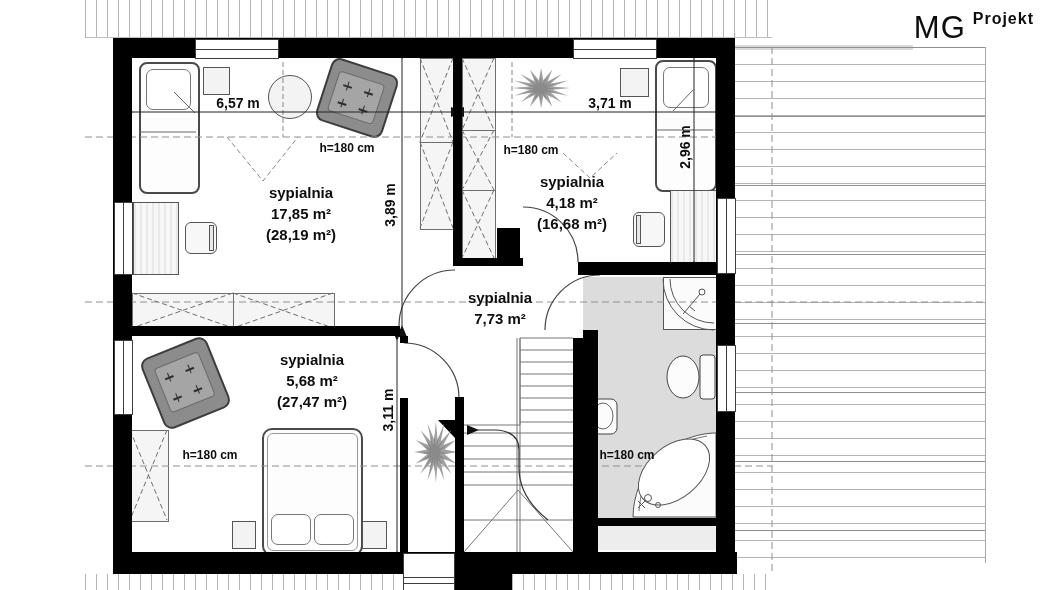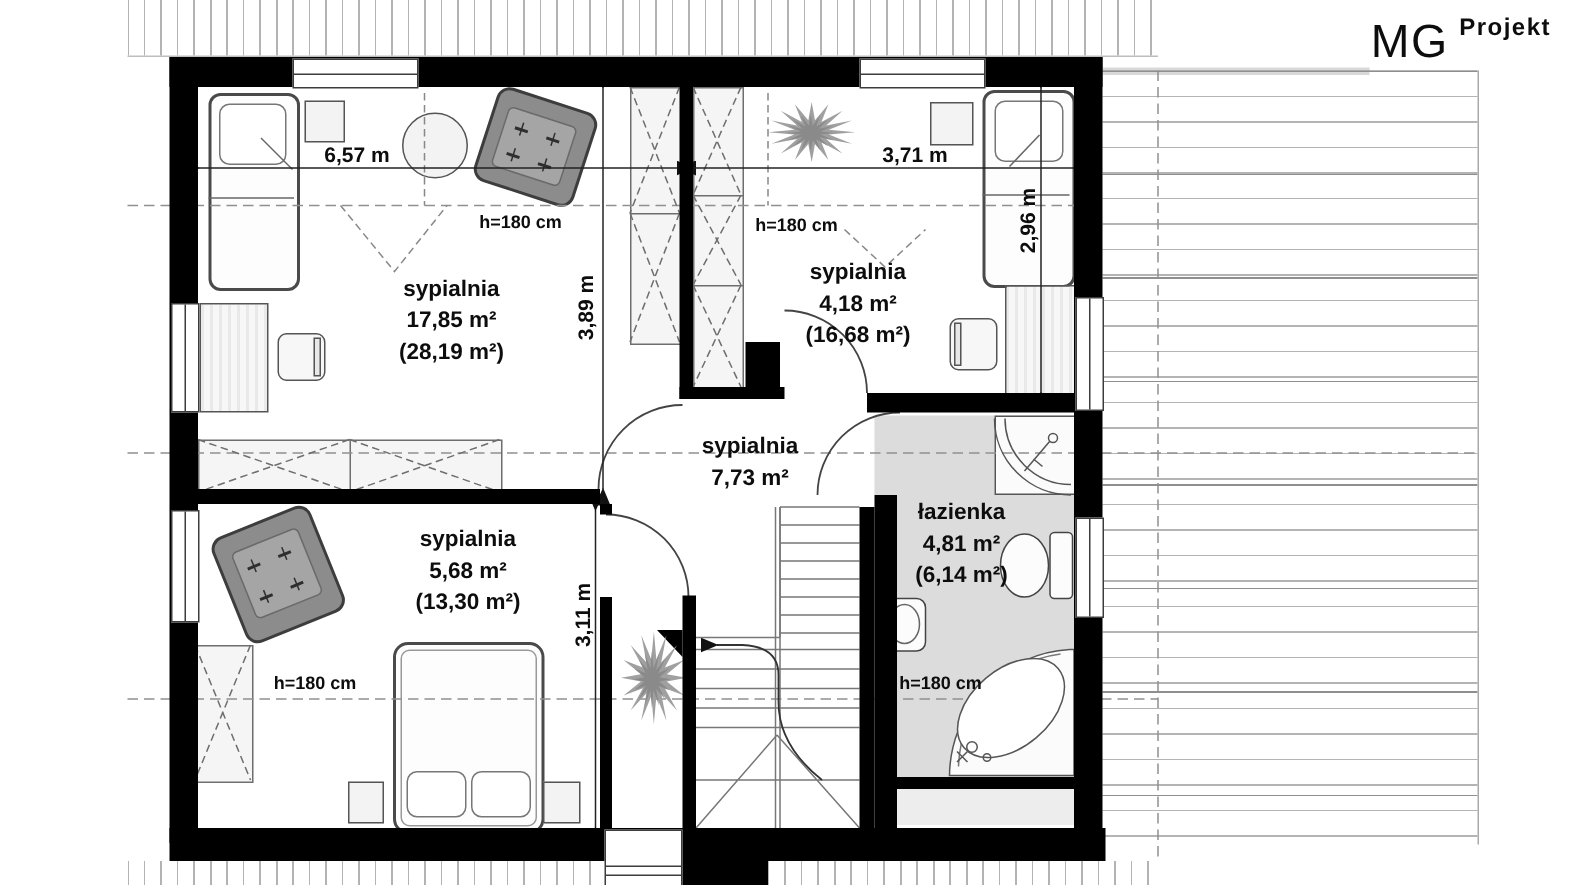--- a/index.html
+++ b/index.html
@@ -237,30 +237,25 @@
     <div>(28,19 m²)</div>
   </div>
   <div class="lbl" style="left:572px;top:171px">
     <div>sypialnia</div>
     <div>4,18 m²</div>
     <div>(16,68 m²)</div>
   </div>
   <div class="lbl" style="left:312px;top:349px">
     <div>sypialnia</div>
     <div>5,68 m²</div>
-    <div>(13,30 m²)</div>
+    <div>(27,47 m²)</div>
   </div>
   <div class="lbl" style="left:500px;top:287px">
     <div>sypialnia</div>
     <div>7,73 m²</div>
-  </div>
-  <div class="lbl" style="left:641px;top:331px">
-    <div>łazienka</div>
-    <div>4,81 m²</div>
-    <div>(6,14 m²)</div>
   </div>
 
   <div class="hl" style="left:347px;top:141px">h=180 cm</div>
   <div class="hl" style="left:531px;top:143px">h=180 cm</div>
   <div class="hl" style="left:210px;top:448px">h=180 cm</div>
   <div class="hl" style="left:627px;top:448px">h=180 cm</div>
 
   <div class="dim" style="left:238px;top:103px">6,57 m</div>
   <div class="dim" style="left:610px;top:103px">3,71 m</div>
   <div class="dim dimv" style="left:390px;top:205px">3,89 m</div>

